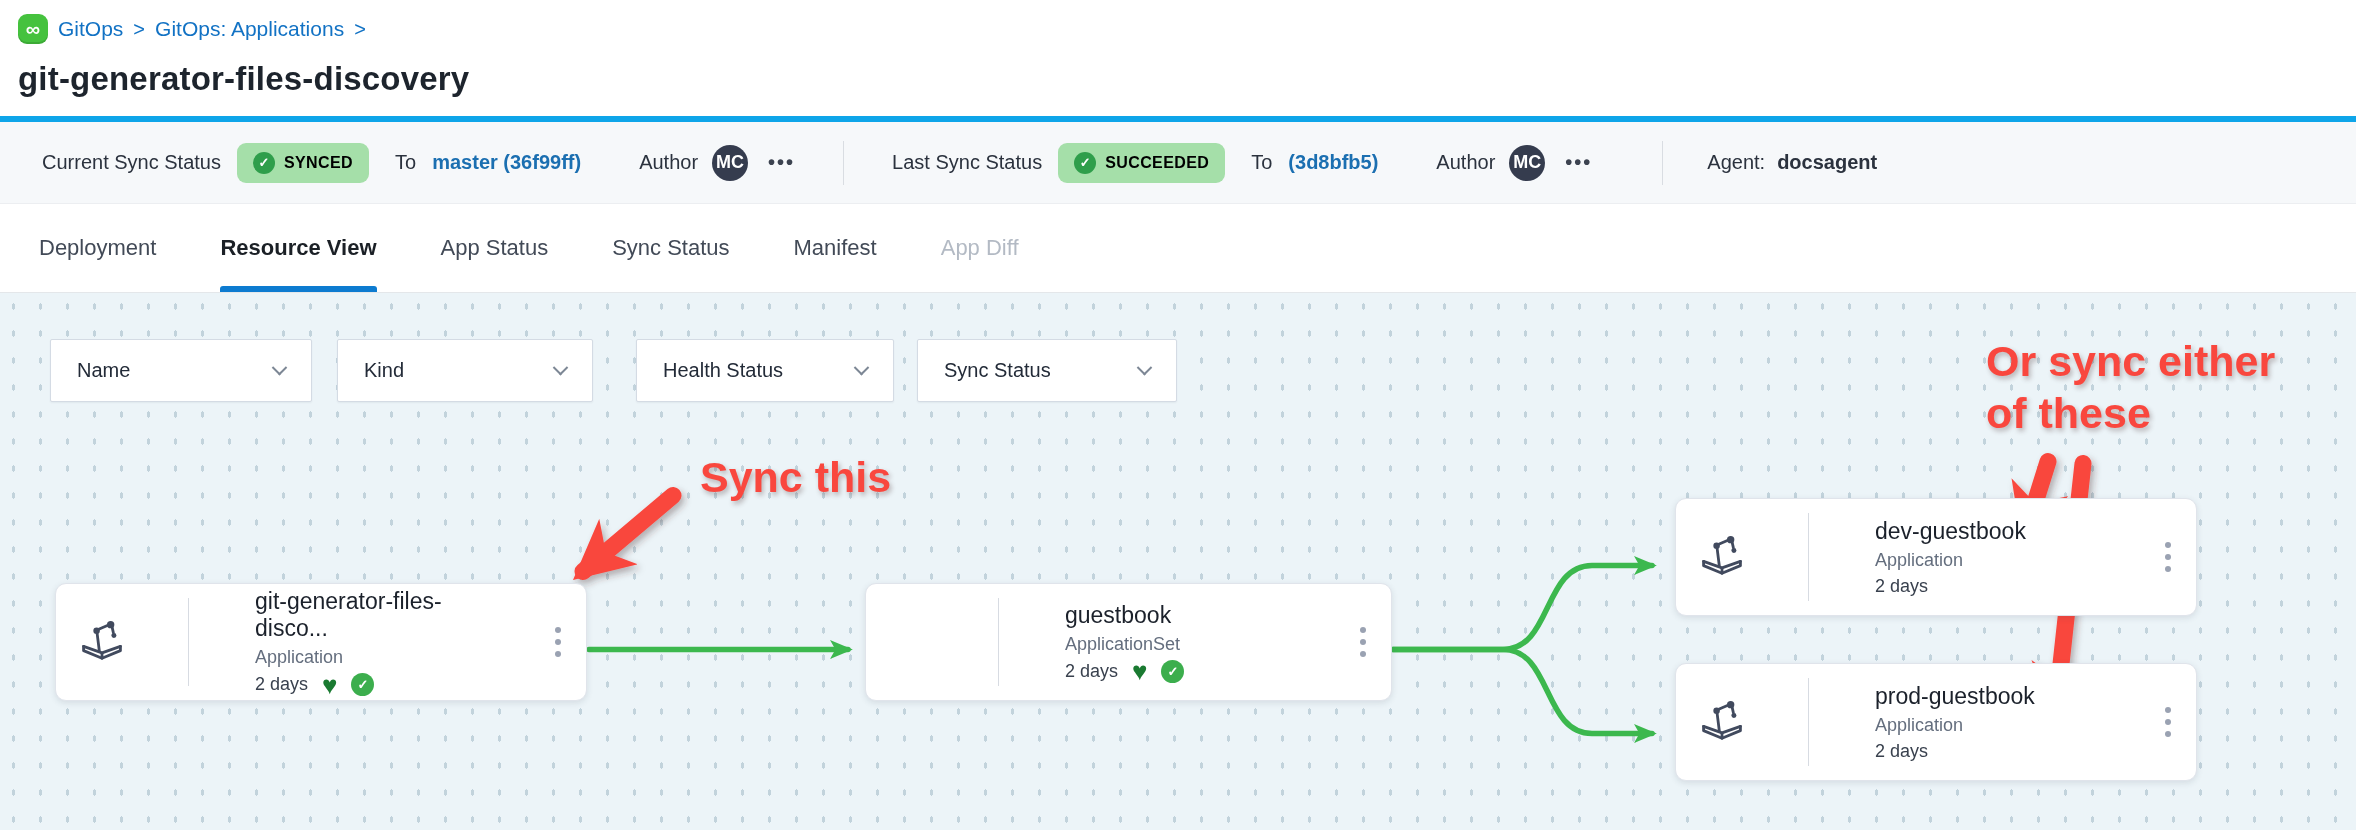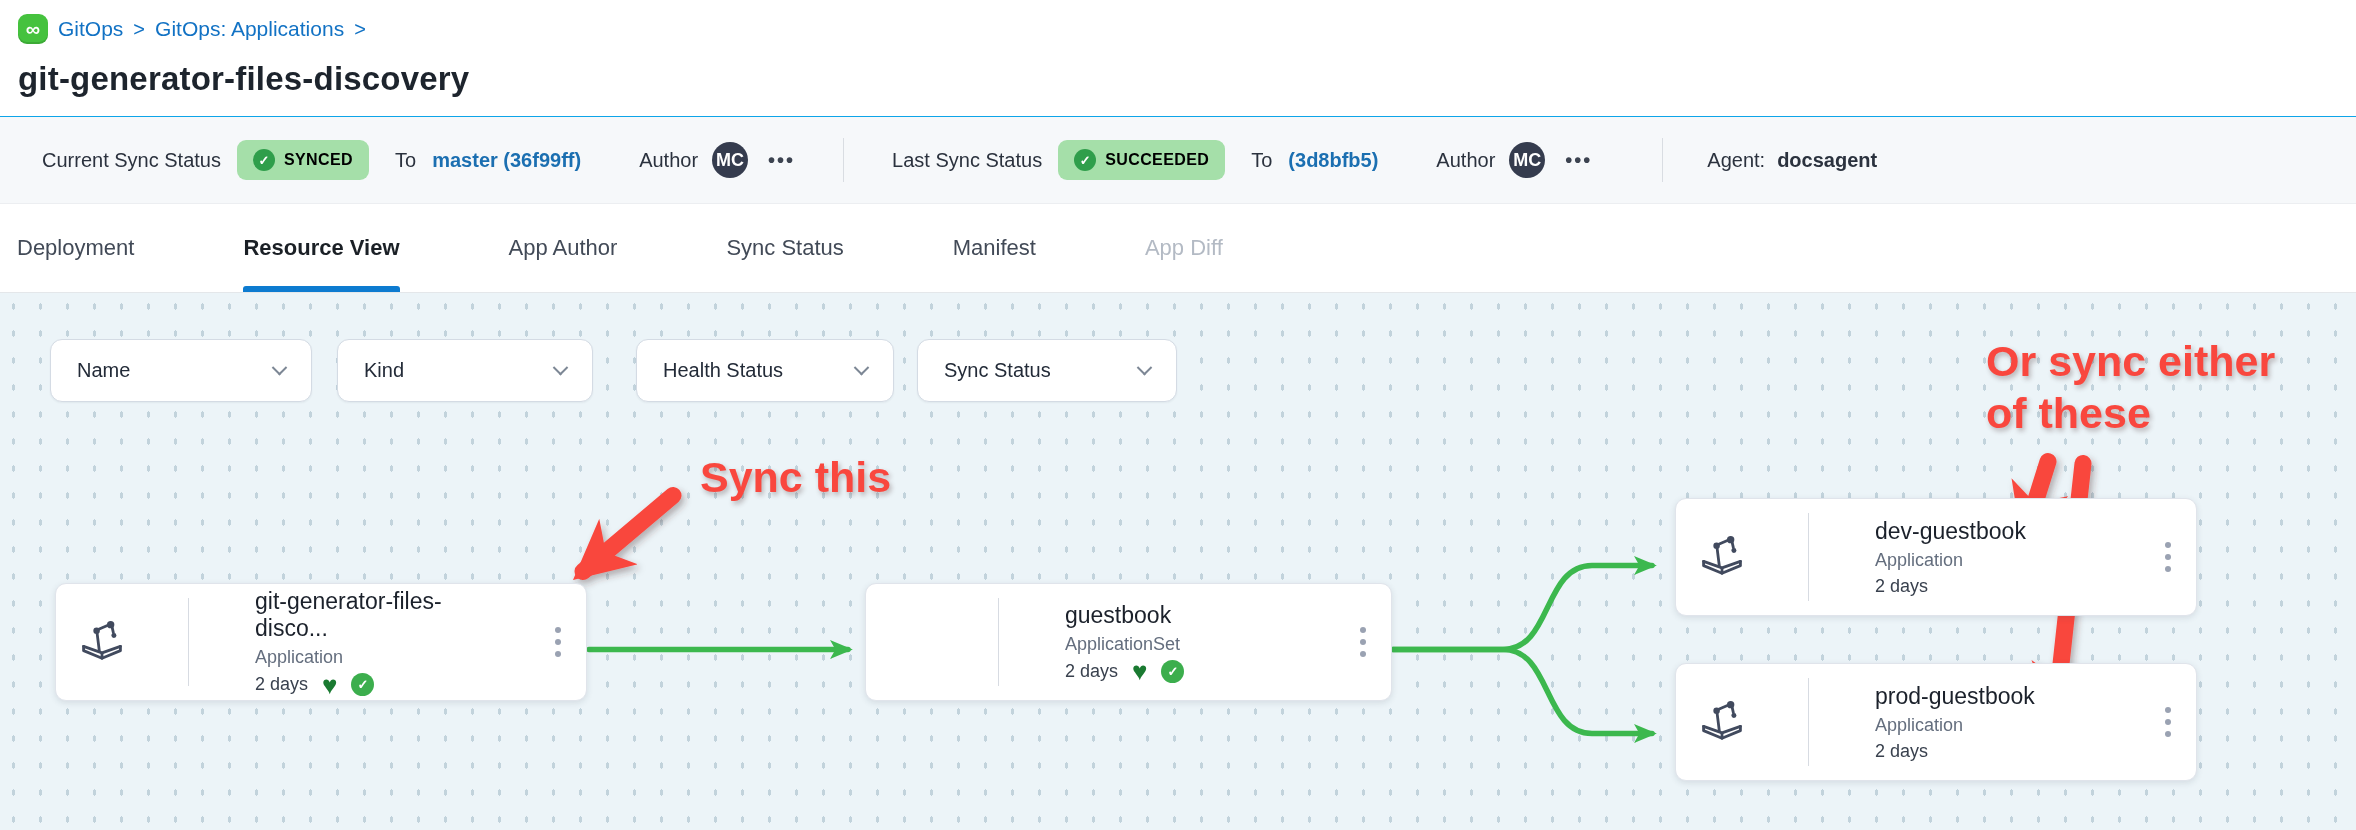--- a/index.html
+++ b/index.html
@@ -21,21 +21,21 @@
     display:flex; align-items:center; justify-content:center;
     box-shadow:inset 0 -2px 0 rgba(0,0,0,0.12);
   }
   .bc-link { color:#1272c4; cursor:pointer; }
   .bc-sep { color:#1272c4; font-size:20px; }
   .page-title { margin-top:16px; font-size:33px; font-weight:bold; color:#1d242d; letter-spacing:0.2px; }
 
   
   .status-bar {
     height:88px; background:#f6f8fa;
-    border-top:1px solid #0ea5e9; border-bottom:1px solid #eceef1;
+    border-top:6px solid #0ea5e9; border-bottom:1px solid #eceef1;
     display:flex; align-items:center; padding:0 0 0 42px;
     font-size:20px; color:#2b323e; white-space:nowrap;
   }
   .sb-label { color:#2b323e; }
   .badge {
     display:inline-flex; align-items:center; gap:9px;
     background:#a5dfa9; border-radius:9px; padding:9px 16px;
     margin:0 26px 0 16px;
   }
   .badge-check {
@@ -53,40 +53,40 @@
     margin-left:14px;
   }
   .more-dots { margin-left:20px; color:#3c4350; font-size:20px; font-weight:bold; letter-spacing:2px; cursor:pointer; }
   .sb-divider { width:1px; height:44px; background:#d9dde2; margin:0 48px; }
   .sb-divider.wide { margin:0 44px 0 70px; }
   .agent { color:#2b323e; }
 
   
   .tabbar {
     height:89px; background:#ffffff; border-bottom:1px solid #e4e7ea;
-    display:flex; align-items:stretch; gap:109px; padding-left:17px;
+    display:flex; align-items:stretch; gap:64px; padding-left:39px;
     font-size:22px;
   }
   .tab { display:flex; align-items:center; position:relative; color:#424a57; cursor:pointer; }
   .tab.active { color:#1b2026; font-weight:bold; }
   .tab.active::after {
     content:""; position:absolute; left:0; right:0; bottom:0;
     height:6px; background:#0d7bd0; border-radius:3px 3px 0 0;
   }
   .tab.disabled { color:#b3bac4; cursor:default; }
 
   
   .canvas {
     position:relative; flex:1; background:#ecf4f8;
     background-image:radial-gradient(ellipse 1.6px 3.4px at center, #c2d3dc 98%, transparent 100%);
     background-size:27px 27px;
   }
   .filter-box {
     position:absolute; top:46px; height:63px; background:#ffffff;
-    border:1px solid #d4dbe4; border-radius:12px;
+    border:1px solid #d4dbe4; border-radius:2px;
     display:flex; align-items:center; justify-content:space-between;
     padding:0 26px; font-size:20px; font-weight:500; color:#232b38;
     box-shadow:0 1px 2px rgba(40,50,70,0.06); cursor:pointer;
   }
   .chev {
     width:11px; height:11px; border-right:2.4px solid #7d8795; border-bottom:2.4px solid #7d8795;
     transform:rotate(45deg) translate(-2px,-2px);
   }
 
   .node {
@@ -161,21 +161,21 @@
 
     <span class="sb-divider wide"></span>
 
     <span class="agent">Agent:</span>
     <b class="agent" style="margin-left:12px;">docsagent</b>
   </div>
 
   <div class="tabbar">
     <div class="tab">Deployment</div>
     <div class="tab active">Resource View</div>
-    <div class="tab">App Author</div>
+    <div class="tab">App Status</div>
     <div class="tab">Sync Status</div>
     <div class="tab">Manifest</div>
     <div class="tab disabled">App Diff</div>
   </div>
 
   <div class="canvas">
 
     <div class="filter-box" style="left:50px; width:262px;">
       <span>Name</span>
       <span class="chev"></span>

